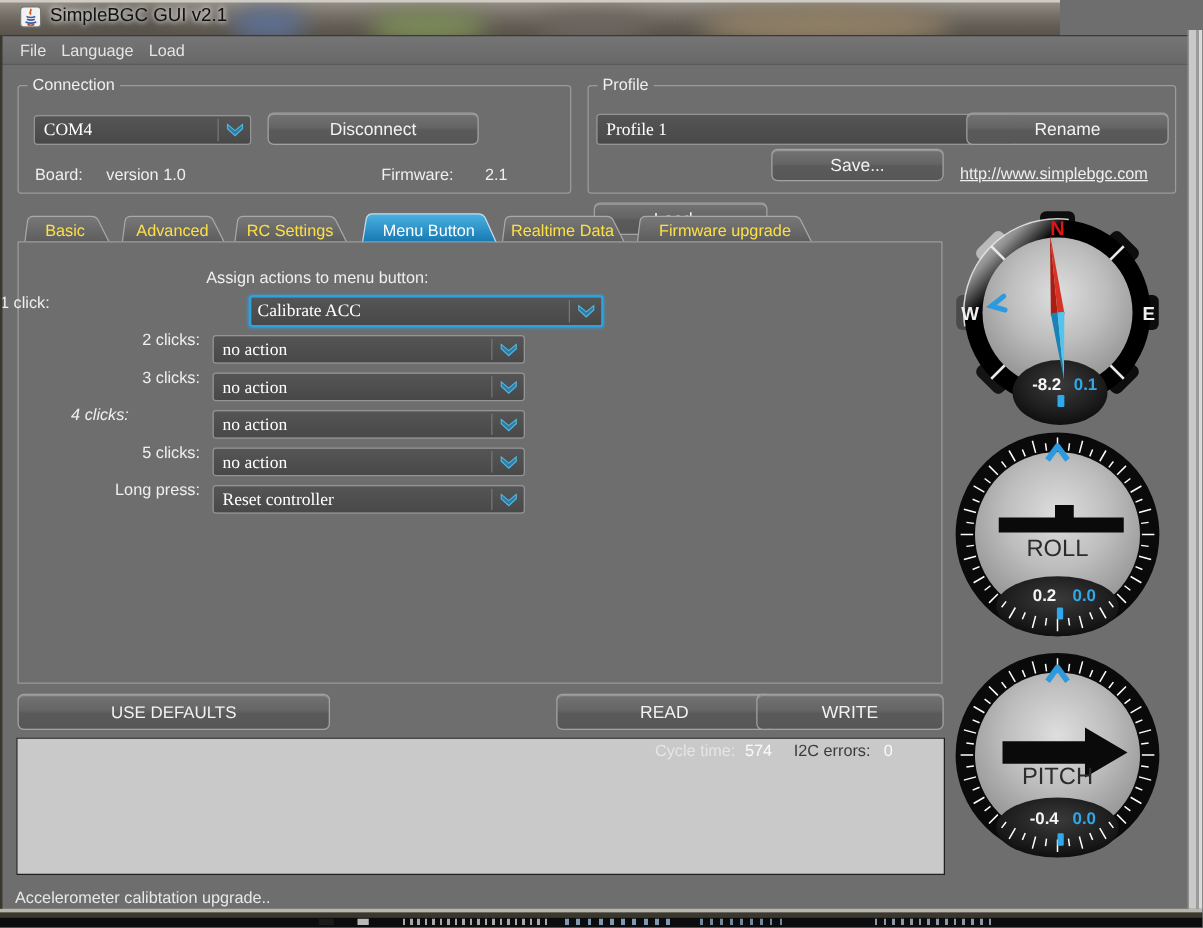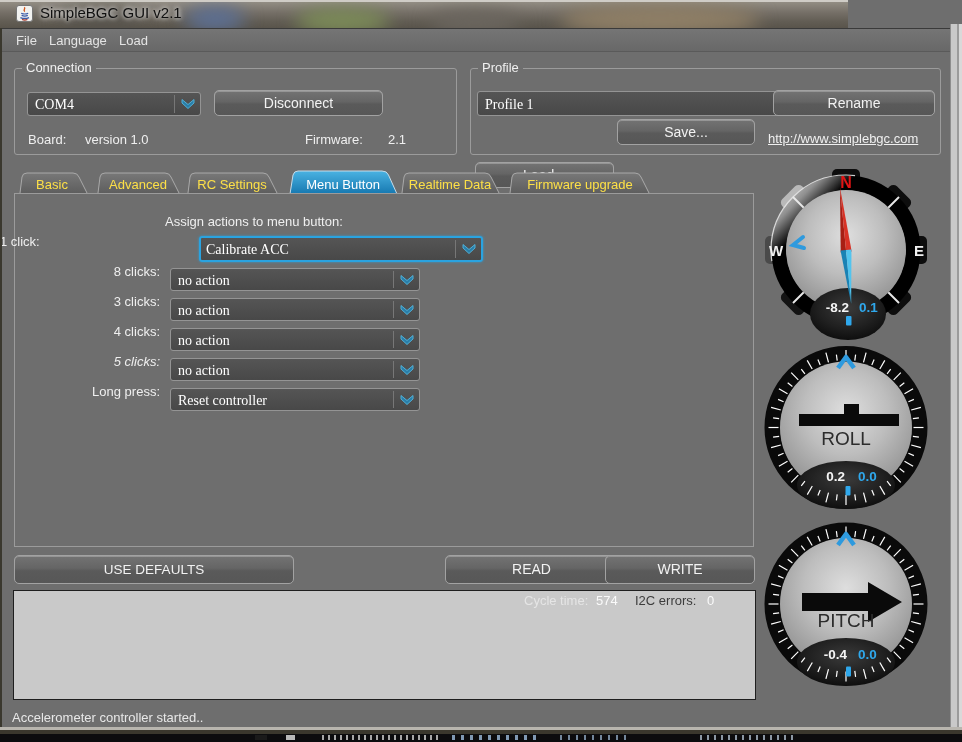--- a/index.html
+++ b/index.html
@@ -159,24 +159,24 @@
 <span class="tabtxt abs" style="left:138px; top:177px;">Advanced</span>
 <span class="tabtxt abs" style="left:232px; top:177px;">RC Settings</span>
 <span class="tabtxt abs" style="left:343px; top:177px; color:#fff;">Menu Button</span>
 <span class="tabtxt abs" style="left:450px; top:177px;">Realtime Data</span>
 <span class="tabtxt abs" style="left:580px; top:177px;">Firmware upgrade</span>
 
 <div class="abs" style="left:14px; top:193px; width:740px; height:354px; border:1px solid #9b9b9b;"></div>
 
 <span class="txt" style="left:165px; top:214px;">Assign actions to menu button:</span>
 <span class="txt" style="left:0; top:234px; width:160px; ">1 click:</span>
-<span class="txt" style="left:0; top:264px; width:160px; text-align:right;">8 clicks:</span>
+<span class="txt" style="left:0; top:264px; width:160px; text-align:right;">2 clicks:</span>
 <span class="txt" style="left:0; top:294px; width:160px; text-align:right;">3 clicks:</span>
-<span class="txt" style="left:0; top:324px; width:160px; text-align:right;">4 clicks:</span>
-<span class="txt" style="left:0; top:354px; width:160px; text-align:right;font-style:italic;">5 clicks:</span>
+<span class="txt" style="left:0; top:324px; width:160px; text-align:center;font-style:italic;">4 clicks:</span>
+<span class="txt" style="left:0; top:354px; width:160px; text-align:right;">5 clicks:</span>
 <span class="txt" style="left:0; top:384px; width:160px; text-align:right;">Long press:</span>
 
 <div class="combo focus abs" style="left:168px; top:236px; width:284px; height:26px;margin-left:31px;">
   <span class="cval" style="left:5px;">Calibrate ACC</span>
     <span class="sep"></span>
   <svg width="14" height="11" viewBox="0 0 14 11">
       <path d="M1 1 L7 6 L13 1 L13 4.5 L7 10 L1 4.5 Z" fill="#2a7ea8" stroke="#54b8e0" stroke-width="0.9"></path>
     </svg>
 </div>
 <div class="combo abs" style="left:170px; top:268px; width:250px; height:23px;">
@@ -208,30 +208,30 @@
     </svg>
 </div>
 <div class="combo abs" style="left:170px; top:388px; width:250px; height:23px;">
   <span class="cval">Reset controller</span>
     <span class="sep"></span>
   <svg width="14" height="11" viewBox="0 0 14 11">
       <path d="M1 1 L7 6 L13 1 L13 4.5 L7 10 L1 4.5 Z" fill="#2a7ea8" stroke="#54b8e0" stroke-width="0.9"></path>
     </svg>
 </div>
 
-<div class="btn abs" style="left:14px; top:555px; width:280px; height:29px; line-height:27px; font-size:13.5px;">USE DEFAULTS</div>
+<div class="btn abs" style="left:14px; top:555px; width:250px; height:29px; line-height:27px; font-size:13.5px;">USE DEFAULTS</div>
 <div class="btn abs" style="left:445px; top:555px; width:173px; height:29px; line-height:27px; font-size:14px;">READ</div>
 <div class="btn abs" style="left:605px; top:555px; width:150px; height:29px; line-height:27px; font-size:14px;">WRITE</div>
 
 <div id="console" class="abs"></div>
 <span class="abs" style="left:524px; top:593px; font-size:13px; color:#e5e5e5;">Cycle time:</span>
 <span class="abs" style="left:596px; top:593px; font-size:13px; color:#fafafa;">574</span>
 <span class="abs" style="left:635px; top:593px; font-size:13px; color:#3c3c3c;">I2C errors:</span>
 <span class="abs" style="left:707px; top:593px; font-size:13px; color:#fafafa;">0</span>
-<span id="status" class="abs">Accelerometer controller started..</span>
+<span id="status" class="abs">Accelerometer calibtation upgrade..</span>
 
 <div id="botline1" class="abs"></div>
 <div id="botline2" class="abs"></div>
 <div id="taskbar" class="abs">
   <div style="left:255px; width:12px; background:#1a1a1a;"></div>
   <div style="left:286px; width:9px; background:#b8b8b8;"></div>
   <div style="left:322px; width:118px; background:repeating-linear-gradient(90deg,#a8a8a8 0 2px,#0c0c0e 2px 6px);"></div>
   <div style="left:452px; width:88px; background:repeating-linear-gradient(90deg,#8099b3 0 3px,#0c0c0e 3px 9px);"></div>
   <div style="left:560px; width:68px; background:repeating-linear-gradient(90deg,#74889c 0 2px,#0c0c0e 2px 8px);"></div>
   <div style="left:700px; width:98px; background:repeating-linear-gradient(90deg,#8c98a4 0 2px,#0c0c0e 2px 7px);"></div>

